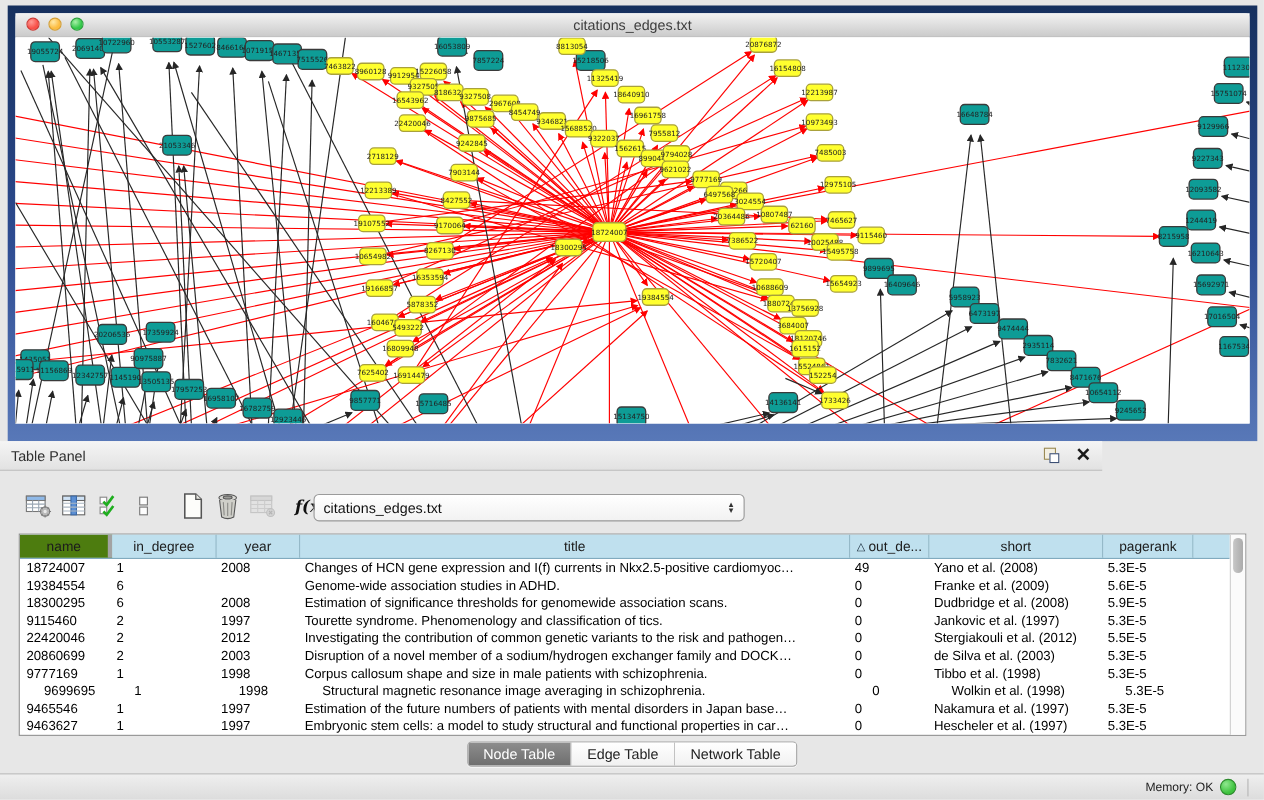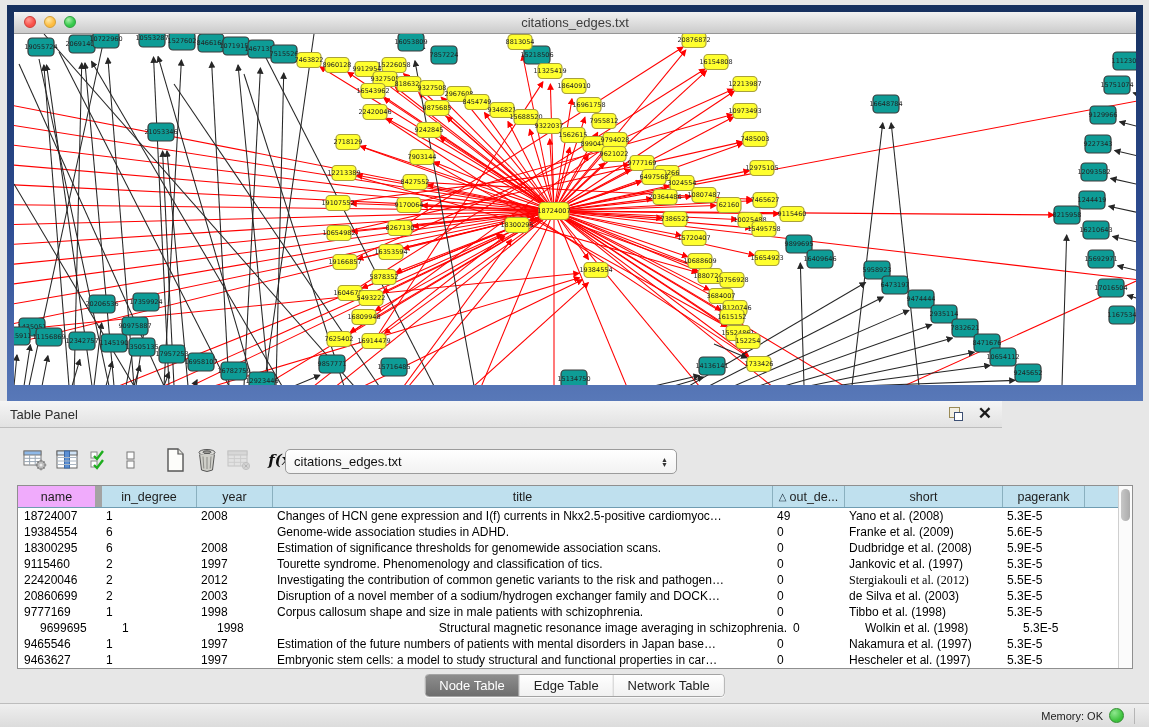--- a/index.html
+++ b/index.html
@@ -49,21 +49,21 @@
   #table-selector .arrows{margin-left:auto;display:flex;flex-direction:column;line-height:5px;
     font-size:7px;color:#333;padding-left:8px;}
 
   
   #table-wrap{position:absolute;left:17px;top:485px;width:1116px;height:184px;box-sizing:border-box;
     border:1px solid #8f8f8f;background:#fff;display:flex;}
   #grid{flex:1;display:flex;flex-direction:column;overflow:hidden;}
   #ghead{display:flex;height:21px;flex:0 0 21px;border-bottom:1px solid #6f9cb1;background:#bfe0ee;}
   .hcell{box-sizing:border-box;height:21px;display:flex;align-items:center;justify-content:center;
     font-size:12.5px;color:#1c1c1c;border-right:1px solid #8ab0bf;background:#bfe0ee;overflow:hidden;white-space:nowrap;}
-  .hcell.gray{background:#f0abfc;border-right:7px solid #a3a3a3;}
+  .hcell.gray{background:#4d7c0f;border-right:4px solid #a3a3a3;}
   .hcell.filler{border-right:none;background:#bfe0ee;}
   .hcell .tri{font-size:10px;margin-right:3px;color:#123;}
   #gbody{flex:1;}
   .grow{display:flex;height:16px;}
   .gcell{box-sizing:border-box;font-size:12px;color:#000;padding:1px 2px 0 4px;
     overflow:hidden;white-space:nowrap;}
   .gcell.c0{padding-left:6px;}
   #vscroll{flex:0 0 13px;border-left:1px solid #cfcfcf;background:#fbfbfb;position:relative;}
   #vthumb{position:absolute;left:2px;top:3px;width:9px;height:32px;border-radius:5px;
     background:linear-gradient(90deg,#c7c7c7,#ababab);}
@@ -945,21 +945,21 @@
             <div class="gcell c4" style="width: 72px;">0</div>
             <div class="gcell c5" style="width: 158px;">Jankovic et al. (1997)</div>
             <div class="gcell c6" style="width: 82px;">5.3E-5</div>
           </div>
           <div class="grow">
             <div class="gcell c0" style="width: 84px;">22420046</div>
             <div class="gcell c1" style="width: 95px;">2</div>
             <div class="gcell c2" style="width: 76px;">2012</div>
             <div class="gcell c3" style="width: 500px;">Investigating the contribution of common genetic variants to the risk and pathogen…</div>
             <div class="gcell c4" style="width: 72px;">0</div>
-            <div class="gcell c5" style="width: 158px; font-family: Liberation Serif, serif;">Stergiakouli et al. (2012)</div>
+            <div class="gcell c5" style="width: 158px;">Stergiakouli et al. (2012)</div>
             <div class="gcell c6" style="width: 82px;">5.5E-5</div>
           </div>
           <div class="grow">
             <div class="gcell c0" style="width: 84px;">20860699</div>
             <div class="gcell c1" style="width: 95px;">2</div>
             <div class="gcell c2" style="width: 76px;">2003</div>
             <div class="gcell c3" style="width: 500px;">Disruption of a novel member of a sodium/hydrogen exchanger family and DOCK…</div>
             <div class="gcell c4" style="width: 72px;">0</div>
             <div class="gcell c5" style="width: 158px;">de Silva et al. (2003)</div>
             <div class="gcell c6" style="width: 82px;">5.3E-5</div>
@@ -970,21 +970,21 @@
             <div class="gcell c2" style="width: 76px;">1998</div>
             <div class="gcell c3" style="width: 500px;">Corpus callosum shape and size in male patients with schizophrenia.</div>
             <div class="gcell c4" style="width: 72px;">0</div>
             <div class="gcell c5" style="width: 158px;">Tibbo et al. (1998)</div>
             <div class="gcell c6" style="width: 82px;">5.3E-5</div>
           </div>
           <div class="grow">
             <div class="gcell c0" style="width: 84px; margin-left: 16px;">9699695</div>
             <div class="gcell c1" style="width: 95px;">1</div>
             <div class="gcell c2" style="width: 76px;">1998</div>
-            <div class="gcell c3" style="width: 500px; text-align: right;">Structural magnetic resonance image averaging in schizophrenia.</div>
+            <div class="gcell c3" style="width: 500px;">Structural magnetic resonance image averaging in schizophrenia.</div>
             <div class="gcell c4" style="width: 72px;">0</div>
             <div class="gcell c5" style="width: 158px;">Wolkin et al. (1998)</div>
             <div class="gcell c6" style="width: 82px;">5.3E-5</div>
           </div>
           <div class="grow">
             <div class="gcell c0" style="width: 84px;">9465546</div>
             <div class="gcell c1" style="width: 95px;">1</div>
             <div class="gcell c2" style="width: 76px;">1997</div>
             <div class="gcell c3" style="width: 500px;">Estimation of the future numbers of patients with mental disorders in Japan base…</div>
             <div class="gcell c4" style="width: 72px;">0</div>

